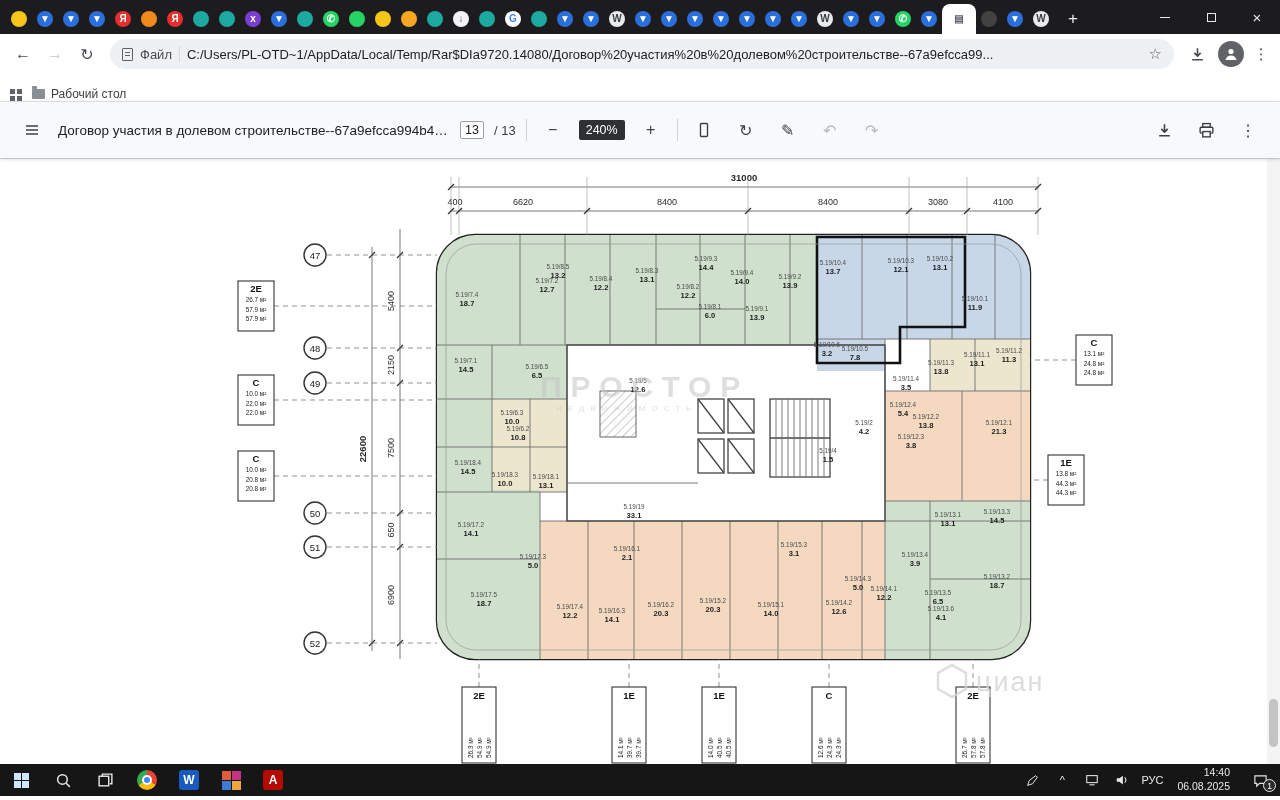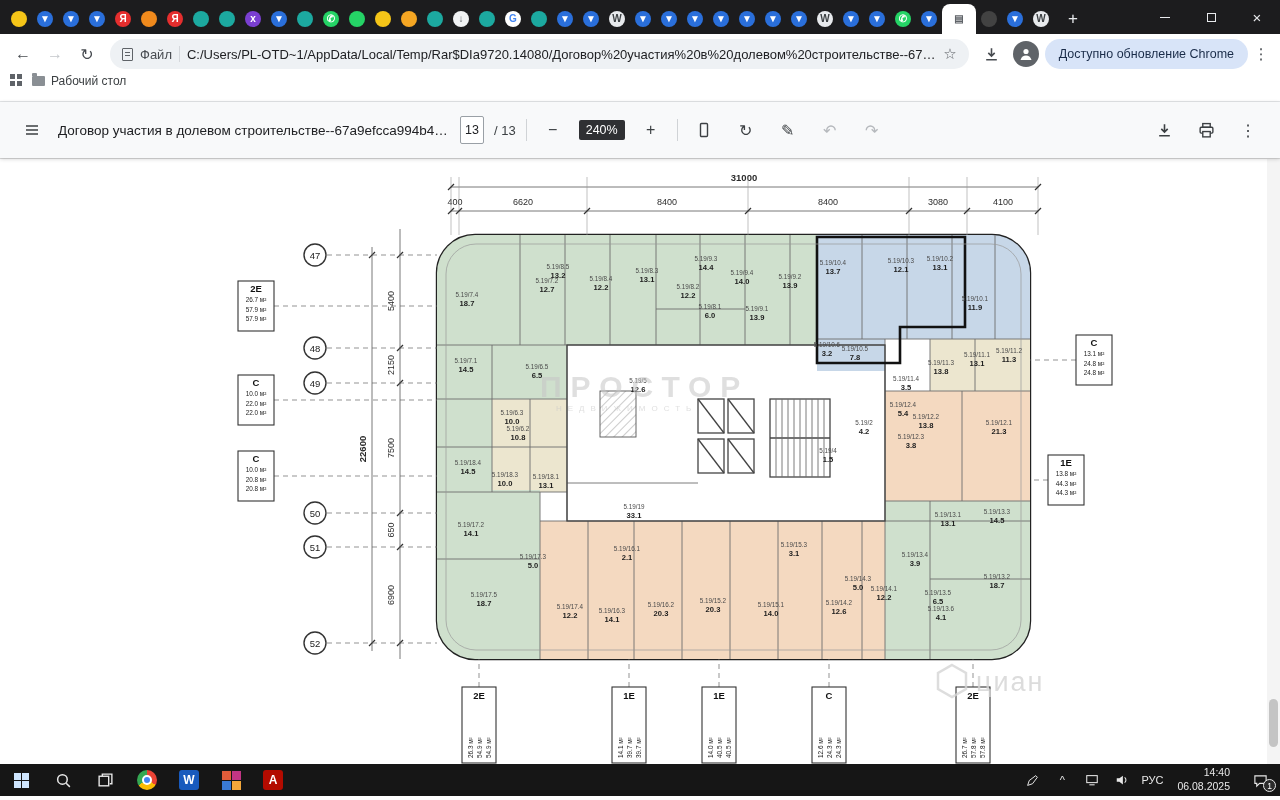--- a/index.html
+++ b/index.html
@@ -25,32 +25,32 @@
   .doc-ico:before{content:"";position:absolute;left:2px;top:3px;width:5px;border-top:1px solid #5f6368;box-shadow:0 3px 0 #5f6368}
   .chip-label{font-size:13px;color:#474b50;flex:0 0 auto}
   .chip-div{width:1px;height:16px;background:#d5d8dc;flex:0 0 auto}
   .url-text{font-size:13px;color:#202124;white-space:nowrap;overflow:hidden;text-overflow:ellipsis;flex:1;min-width:0}
   .star{font-size:15px;color:#5f6368;flex:0 0 auto;cursor:pointer}
   .tool-ico{width:30px;height:30px;display:flex;align-items:center;justify-content:center;color:#474b50;cursor:pointer;flex:0 0 auto}
   .avatar{width:26px;height:26px;border-radius:50%;background:#5f6368;display:flex;align-items:center;justify-content:center;flex:0 0 auto;cursor:pointer;margin:0 4px}
   .update-chip{height:30px;background:#d8e4f8;border-radius:15px;display:flex;align-items:center;padding:0 14px;font-size:12.5px;color:#1a2c49;white-space:nowrap;cursor:pointer;flex:0 0 auto}
   .more-dots{font-size:15px;color:#474b50;width:22px;text-align:center;cursor:pointer}
   
-  .bookmarks{height:28px;background:#fff;border-bottom:1px solid #e4e6e8;display:flex;align-items:flex-start;padding:0 10px;gap:10px}
+  .bookmarks{height:28px;background:#fff;border-bottom:1px solid #e4e6e8;display:flex;align-items:flex-end;padding:0 10px;gap:10px}
   .apps-grid{display:grid;grid-template-columns:5px 5px;grid-gap:2px;cursor:pointer}
   .apps-grid i{width:5px;height:5px;background:#5f6368;display:block}
   .bm-item{display:flex;align-items:center;gap:6px;font-size:12px;color:#3c4043;cursor:pointer}
   .folder-ico{width:13px;height:10px;background:#8a8f94;border-radius:1px;position:relative}
   .folder-ico:before{content:"";position:absolute;top:-3px;left:0;width:5px;height:3px;background:#8a8f94;border-radius:1px 1px 0 0}
   
   .pdfbar{height:56px;background:#f8f9fa;display:flex;align-items:center;padding:0 16px;gap:10px;box-shadow:0 1px 4px rgba(0,0,0,.18);position:relative;z-index:2}
   .pdf-ico{width:32px;height:32px;display:flex;align-items:center;justify-content:center;color:#3c4043;font-size:16px;cursor:pointer;flex:0 0 auto;border-radius:50%}
   .pdf-ico.dis{color:#b6b9bd}
   .pdf-title{font-size:13.5px;color:#202124;white-space:nowrap;overflow:hidden;text-overflow:ellipsis;width:392px;flex:0 0 auto}
-  .page-box{width:24px;height:28px;border:1px solid #9aa0a6;background:#fff;text-align:center;font-size:12.5px;color:#202124;border-radius:2px}
+  .page-box{width:24px;height:18px;border:1px solid #9aa0a6;background:#fff;text-align:center;font-size:12.5px;color:#202124;border-radius:2px}
   .page-count{font-size:13px;color:#3c4043;white-space:nowrap}
   .vdiv{width:1px;height:22px;background:#d0d3d6;flex:0 0 auto}
   .zoom-val{background:#2f3033;color:#fff;font-size:12.5px;padding:3px 7px;border-radius:2px}
   .spacer{flex:1}
   
   .content{height:606px;background:#ffffff;border-top:1px solid #dcdcdc;position:relative}
   .scroll-track{position:absolute;right:0;top:0;width:13px;height:100%;background:#f4f4f4}
   .scroll-thumb{position:absolute;right:2px;top:540px;width:9px;height:48px;background:#c4c4c4;border-radius:5px;cursor:pointer}
   
   .bldg{fill:#ffffff;stroke:#222;stroke-width:2.4}
@@ -244,21 +244,20 @@
     <svg width="17" height="17" viewBox="0 0 16 16">
         <path d="M8 2v7M5 6.5 8 9.5 11 6.5M3 13h10" stroke="#474b50" stroke-width="1.5" fill="none"></path>
       </svg>
   </div>
   <div class="avatar">
     <svg width="16" height="16" viewBox="0 0 16 16">
         <circle cx="8" cy="5.5" r="2.6" fill="#fff"></circle>
         <path d="M2.5 14c.8-3 3-4.4 5.5-4.4s4.7 1.4 5.5 4.4z" fill="#fff"></path>
       </svg>
   </div>
-  <div class="update-chip">Доступно обновление Chrome</div>
   <div class="more-dots">⋮</div>
 </div>
 
 <div class="bookmarks">
   <div class="apps-grid">
       <i></i>
       <i></i>
       <i></i>
       <i></i>
     </div>

